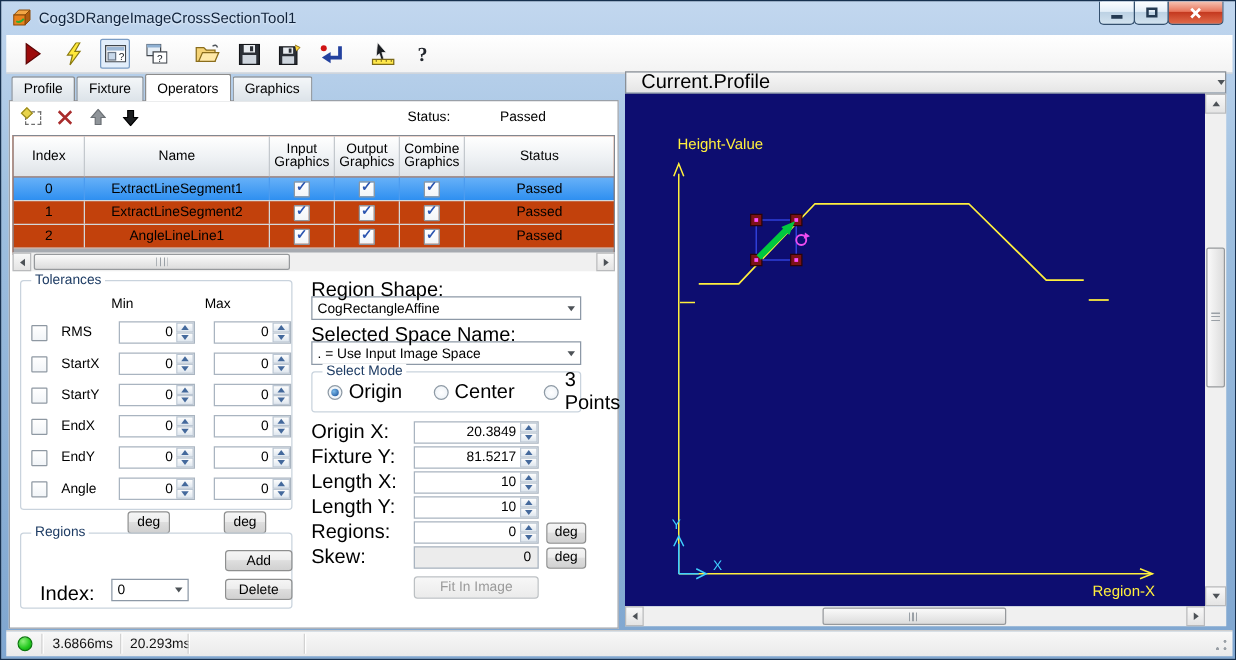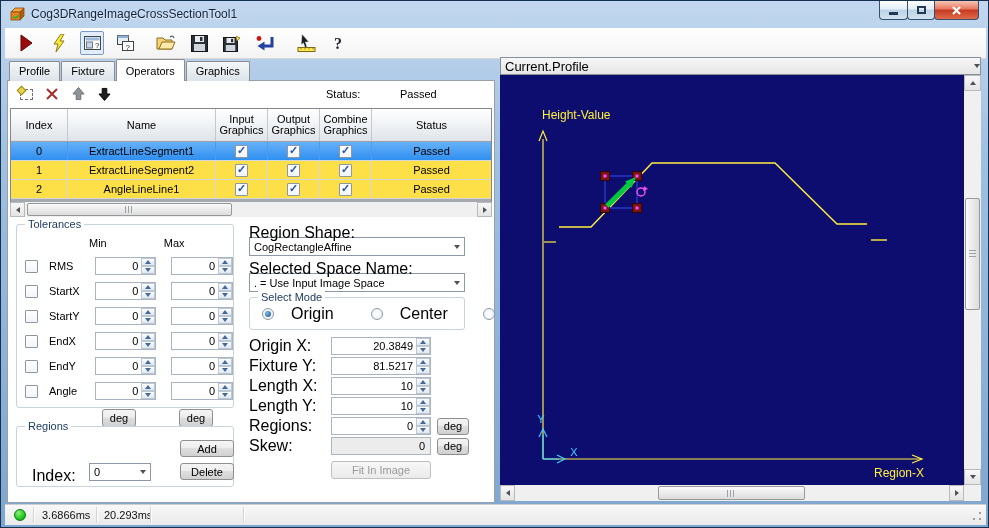--- a/index.html
+++ b/index.html
@@ -35,21 +35,21 @@
   .tab-content{position:absolute;left:6px;top:79px;width:488px;height:423px;background:#fff;border:1px solid #9aa0a8}
 
   .ops-toolbar{position:absolute;left:0;top:0;width:100%;height:26px;display:flex;align-items:center;gap:10px;padding-left:10px}
   .miniicon{width:16px;height:16px;display:flex;align-items:center;justify-content:center}
   .newrect{width:13px;height:11px;border:1px dashed #6f6f6f;position:relative}
   .newrect::after{content:"";position:absolute;left:-3px;top:-3px;width:5px;height:5px;background:#e8d34a;border:1px solid #9a8a20;transform:rotate(45deg)}
   .status-label{position:absolute;left:318px;top:7px;font-size:11px}
   .status-value{position:absolute;left:392px;top:7px;font-size:11px}
 
   
-  .ops-table{position:absolute;left:2px;top:27px;width:482px;border:1px solid #828790;background:#fde047}
+  .ops-table{position:absolute;left:2px;top:27px;width:482px;border:1px solid #828790;background:#c2410c}
   .thead,.trow{display:grid;grid-template-columns:57px 148px 52px 52px 52px 1fr}
   .thead{height:33px;background:linear-gradient(180deg,#ffffff,#eef1f4 55%,#dfe3e7);border-bottom:1px solid #9aa0a6}
   .th{font-size:11px;display:flex;align-items:center;justify-content:center;text-align:center;line-height:11px;border-right:1px solid #c3c8cd;padding:0 2px}
   .trow{height:19px;border-bottom:1px solid #d4d7da}
   .td{font-size:11px;display:flex;align-items:center;justify-content:center;border-right:1px solid #d4d7da;overflow:hidden;white-space:nowrap}
   .trow.sel{background:linear-gradient(180deg,#67b1f8,#2f8ff0)}
   .trow.sel .td{border-right-color:#4b9cf0}
   .tfiller{height:4px;background:#a6aab0}
 
   
@@ -106,21 +106,21 @@
   .rfield{display:flex;align-items:center;height:20px}
   .rfield .flabel{width:82px}
   .rfield .spin{width:100px}
   .rfield .spin.nospin .spin-val{padding-right:5px}
   .rfield .spin.disabled{background:#ececec}
   .degbtn{width:32px;height:17px;margin-left:6px}
 
   
   .profile-combo{position:absolute;left:499px;top:56px;width:481px;height:18px;display:flex;align-items:center;
     background:linear-gradient(180deg,#f7f7f7,#e5e5e5);border:1px solid #8a9097}
-  .profile-combo .cval{flex:1;font-size:13px;padding-left:4px}
+  .profile-combo .cval{flex:1;font-size:16px;padding-left:12px}
   .chart{position:absolute;left:499px;top:74px;width:464px;height:410px}
   .corner{position:absolute;left:963px;top:484px;width:17px;height:16px;background:#f0f0f0}
 
   
   .statusbar{position:absolute;left:4px;top:503px;width:981px;height:21px;
     background:linear-gradient(180deg,#f8f8f8,#eaeaea);border-top:1px solid #cfcfcf}
   .led{position:absolute;left:9px;top:4px;width:12px;height:12px;border-radius:50%;
     background:radial-gradient(circle at 35% 30%,#8df07a 0%,#22c81e 60%,#0f9610 100%);border:1px solid #0c7a0e}
   .sb-sep{position:absolute;top:2px;bottom:2px;width:1px;background:#d2d2d2;box-shadow:1px 0 0 #ffffff}
   .sb-text{position:absolute;top:4px;font-size:11px;color:#111}
@@ -518,21 +518,21 @@
       </div>
       <div class="flabel" style="height:13px">Selected Space Name:</div>
       <div class="combo" style="width:216px;margin-bottom:5px">
         <span class="cval">. = Use Input Image Space</span>
         <span class="carr">
             <i class="tri d"></i>
           </span>
       </div>
       <div class="groupbox" style="position:relative;width:216px;height:33px;margin-bottom:6px">
         <span class="gb-title">Select Mode</span>
-        <div style="display:flex;align-items:center;height:100%;padding-left:12px;gap:17px">
+        <div style="display:flex;align-items:center;height:100%;padding-left:12px;gap:5px">
           <span class="radio sel"></span>
           <span class="flabel">Origin</span>
           <span class="radio" style="margin-left:20px"></span>
           <span class="flabel">Center</span>
           <span class="radio" style="margin-left:18px"></span>
           <span class="flabel">3 Points</span>
         </div>
       </div>
       <div class="rfield">
         <span class="flabel">Origin X:</span>

